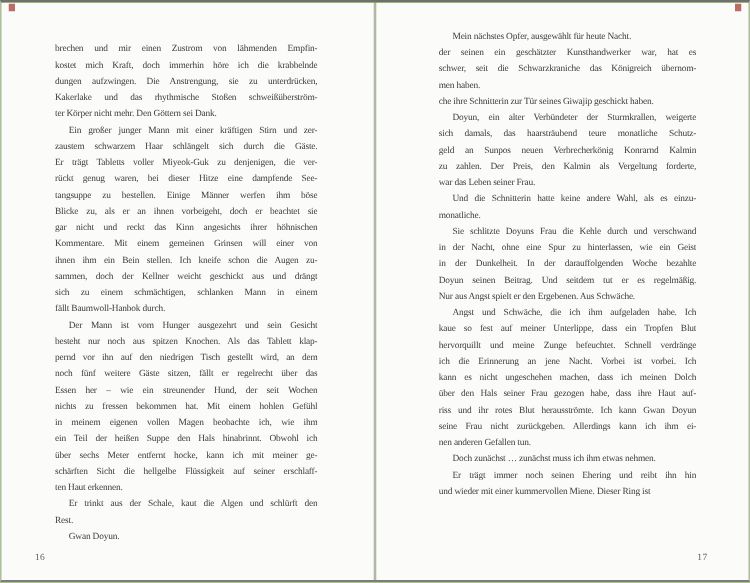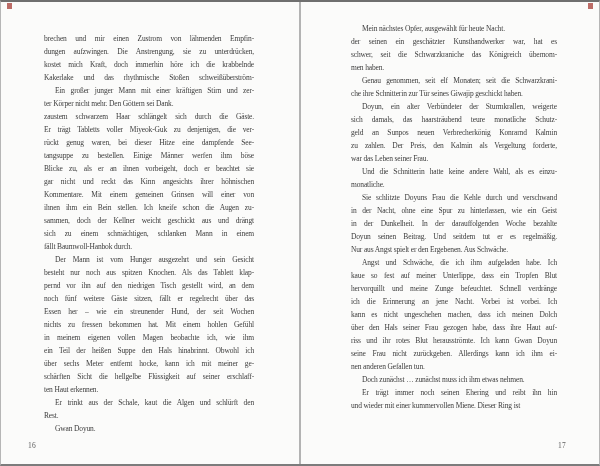--- a/index.html
+++ b/index.html
@@ -54,25 +54,25 @@
   .mark-right { right: 6px; }
 </style>
 </head>
 <body>
 
 <div class="spread">
   <div class="page page-left">
     <div class="corner-mark mark-left"></div>
     <div class="text-col">
         <div class="line">brechen und mir einen Zustrom von lähmenden Empfin-</div>
+        <div class="line">kostet mich Kraft, doch immerhin höre ich die krabbelnde</div>
         <div class="line">dungen aufzwingen. Die Anstrengung, sie zu unterdrücken,</div>
-        <div class="line">kostet mich Kraft, doch immerhin höre ich die krabbelnde</div>
         <div class="line">Kakerlake und das rhythmische Stoßen schweißüberström-</div>
+        <div class="line last">ter Körper nicht mehr. Den Göttern sei Dank.</div>
         <div class="line indent">Ein großer junger Mann mit einer kräftigen Stirn und zer-</div>
-        <div class="line last">ter Körper nicht mehr. Den Göttern sei Dank.</div>
         <div class="line">zaustem schwarzem Haar schlängelt sich durch die Gäste.</div>
         <div class="line">Er trägt Tabletts voller Miyeok-Guk zu denjenigen, die ver-</div>
         <div class="line">rückt genug waren, bei dieser Hitze eine dampfende See-</div>
         <div class="line">tangsuppe zu bestellen. Einige Männer werfen ihm böse</div>
         <div class="line">Blicke zu, als er an ihnen vorbeigeht, doch er beachtet sie</div>
         <div class="line">gar nicht und reckt das Kinn angesichts ihrer höhnischen</div>
         <div class="line">Kommentare. Mit einem gemeinen Grinsen will einer von</div>
         <div class="line">ihnen ihm ein Bein stellen. Ich kneife schon die Augen zu-</div>
         <div class="line">sammen, doch der Kellner weicht geschickt aus und drängt</div>
         <div class="line">sich zu einem schmächtigen, schlanken Mann in einem</div>
@@ -95,21 +95,20 @@
     <div class="page-num num-left">16</div>
   </div>
   <div class="divider"></div>
   <div class="page page-right">
     <div class="corner-mark mark-right"></div>
     <div class="text-col">
         <div class="line indent last">Mein nächstes Opfer, ausgewählt für heute Nacht.</div>
         <div class="line">der seinen ein geschätzter Kunsthandwerker war, hat es</div>
         <div class="line">schwer, seit die Schwarzkraniche das Königreich übernom-</div>
         <div class="line last">men haben.</div>
-        <div class="line indent">Genau genommen, seit elf Monaten; seit die Schwarzkrani-</div>
         <div class="line last">che ihre Schnitterin zur Tür seines Giwajip geschickt haben.</div>
         <div class="line indent">Doyun, ein alter Verbündeter der Sturmkrallen, weigerte</div>
         <div class="line">sich damals, das haarsträubend teure monatliche Schutz-</div>
         <div class="line">geld an Sunpos neuen Verbrecherkönig Konrarnd Kalmin</div>
         <div class="line">zu zahlen. Der Preis, den Kalmin als Vergeltung forderte,</div>
         <div class="line last">war das Leben seiner Frau.</div>
         <div class="line indent">Und die Schnitterin hatte keine andere Wahl, als es einzu-</div>
         <div class="line last">monatliche.</div>
         <div class="line indent">Sie schlitzte Doyuns Frau die Kehle durch und verschwand</div>
         <div class="line">in der Nacht, ohne eine Spur zu hinterlassen, wie ein Geist</div>

